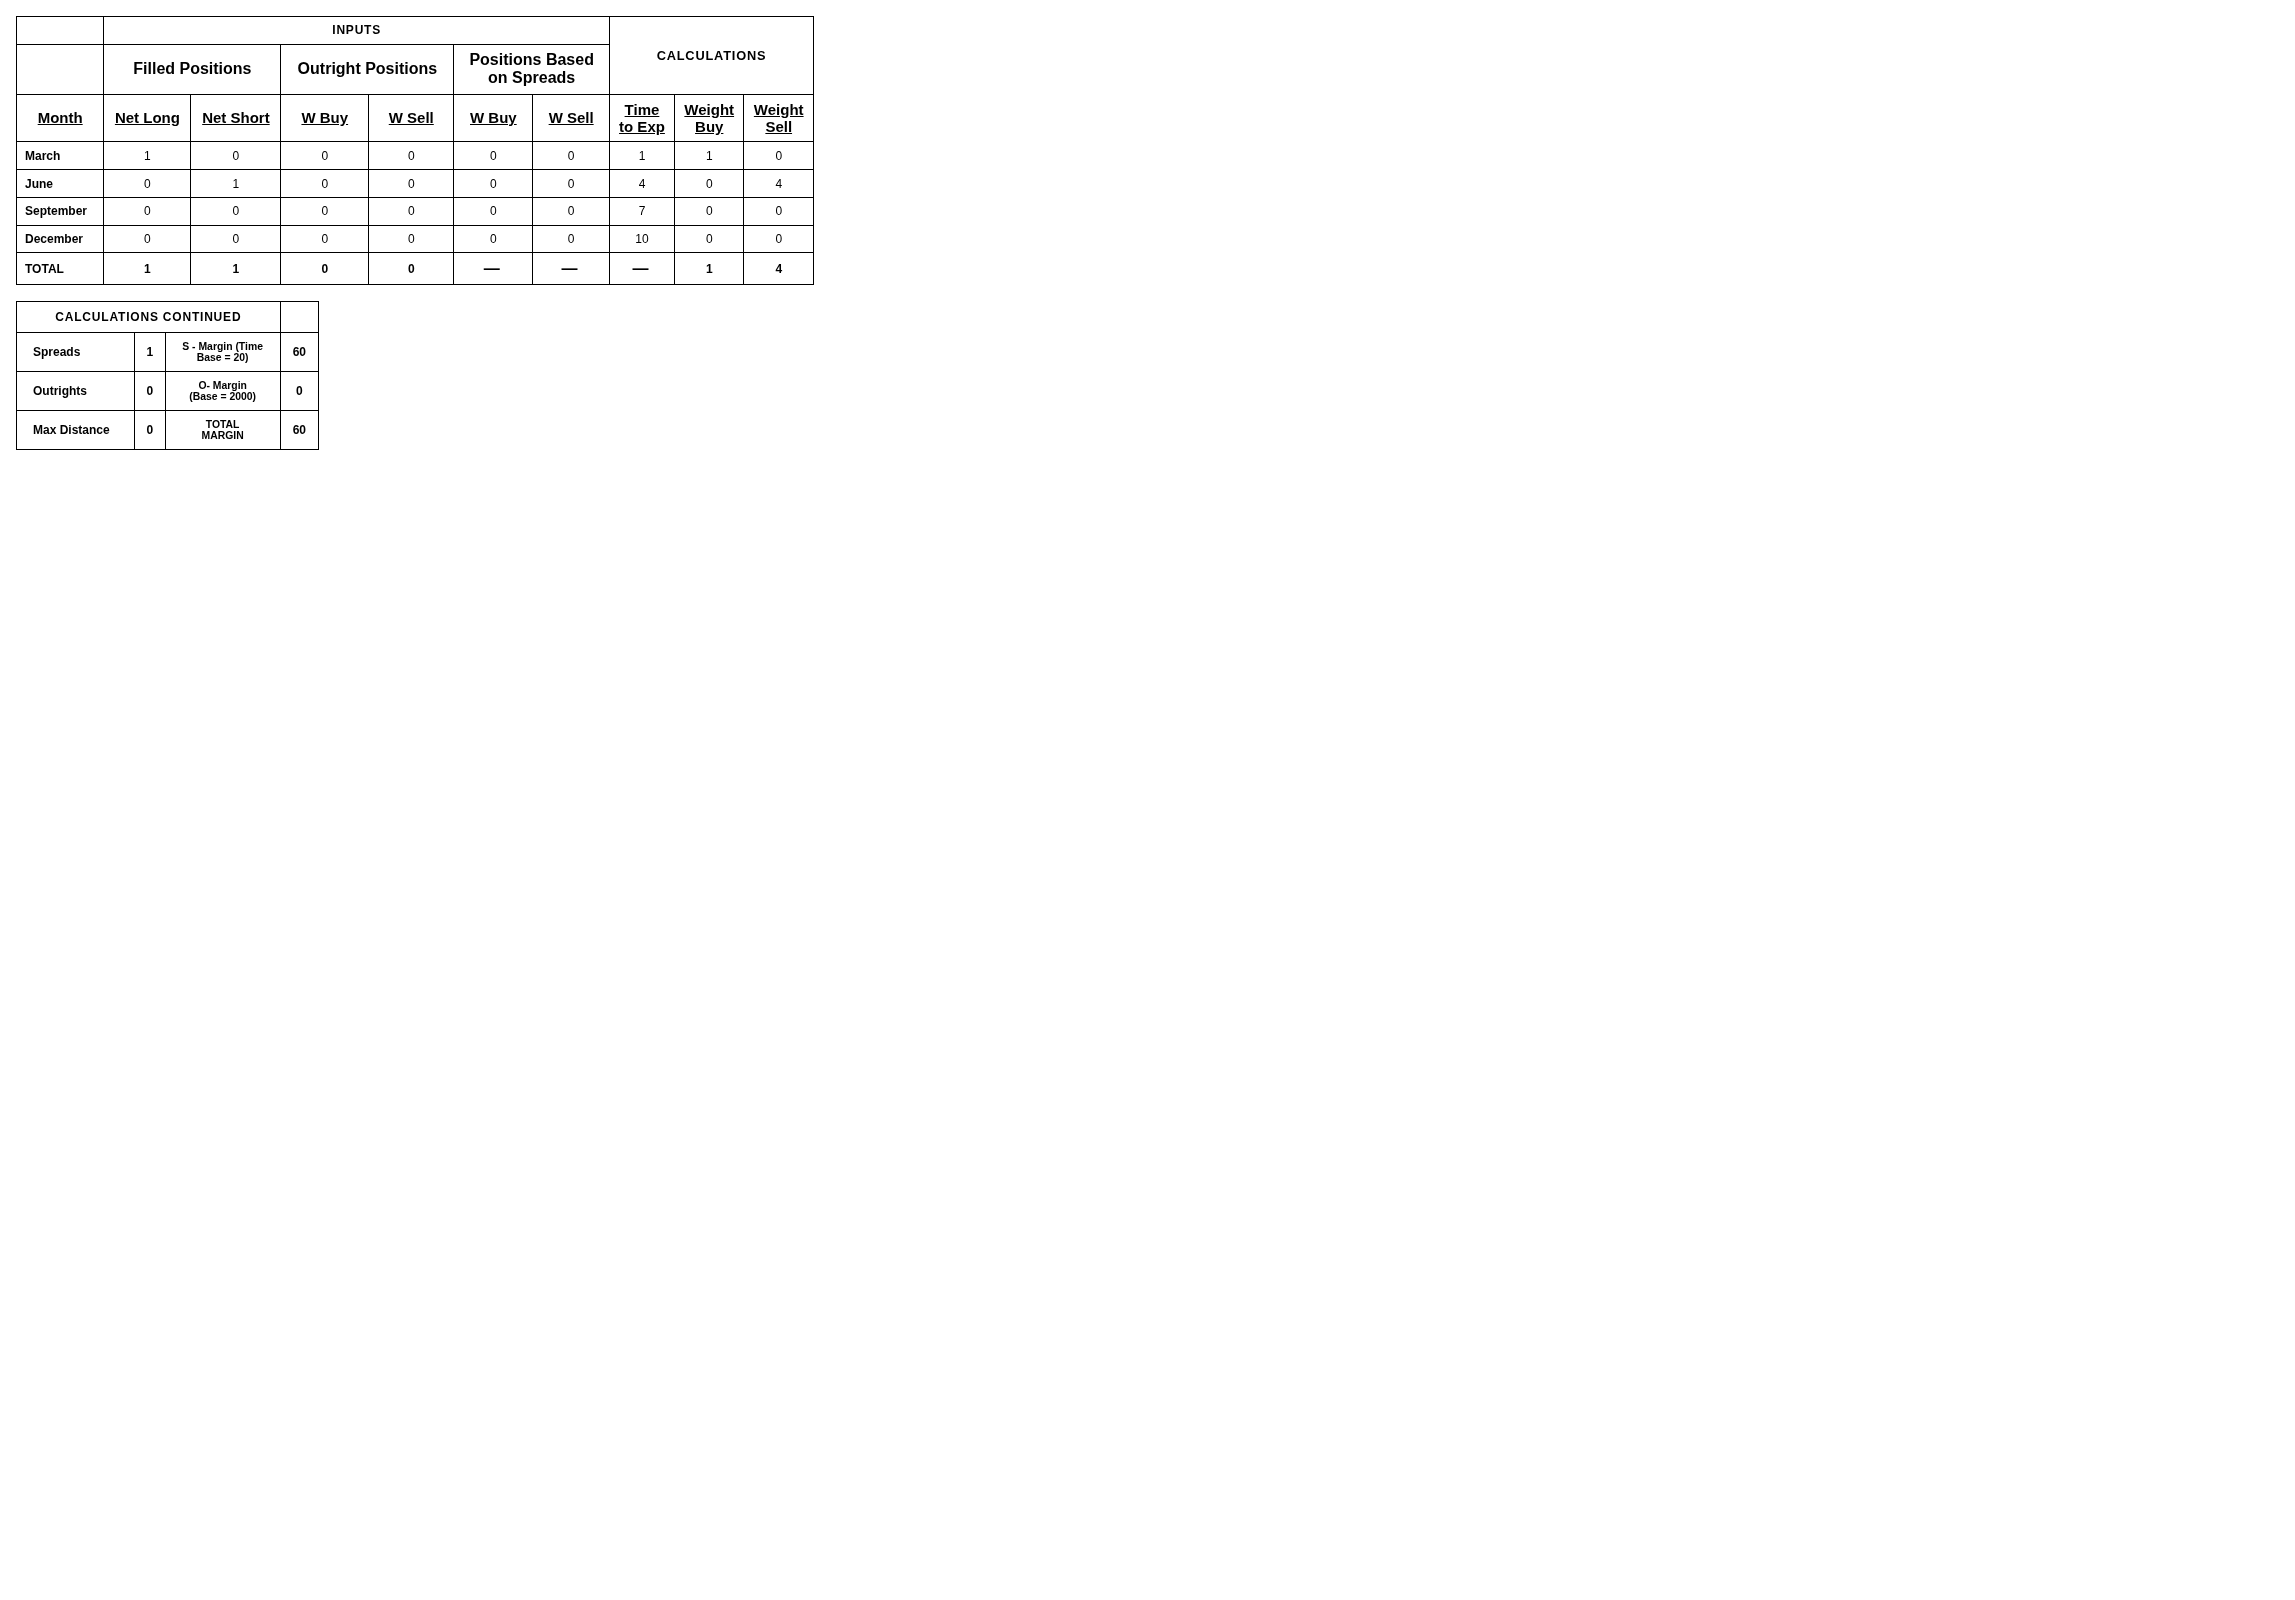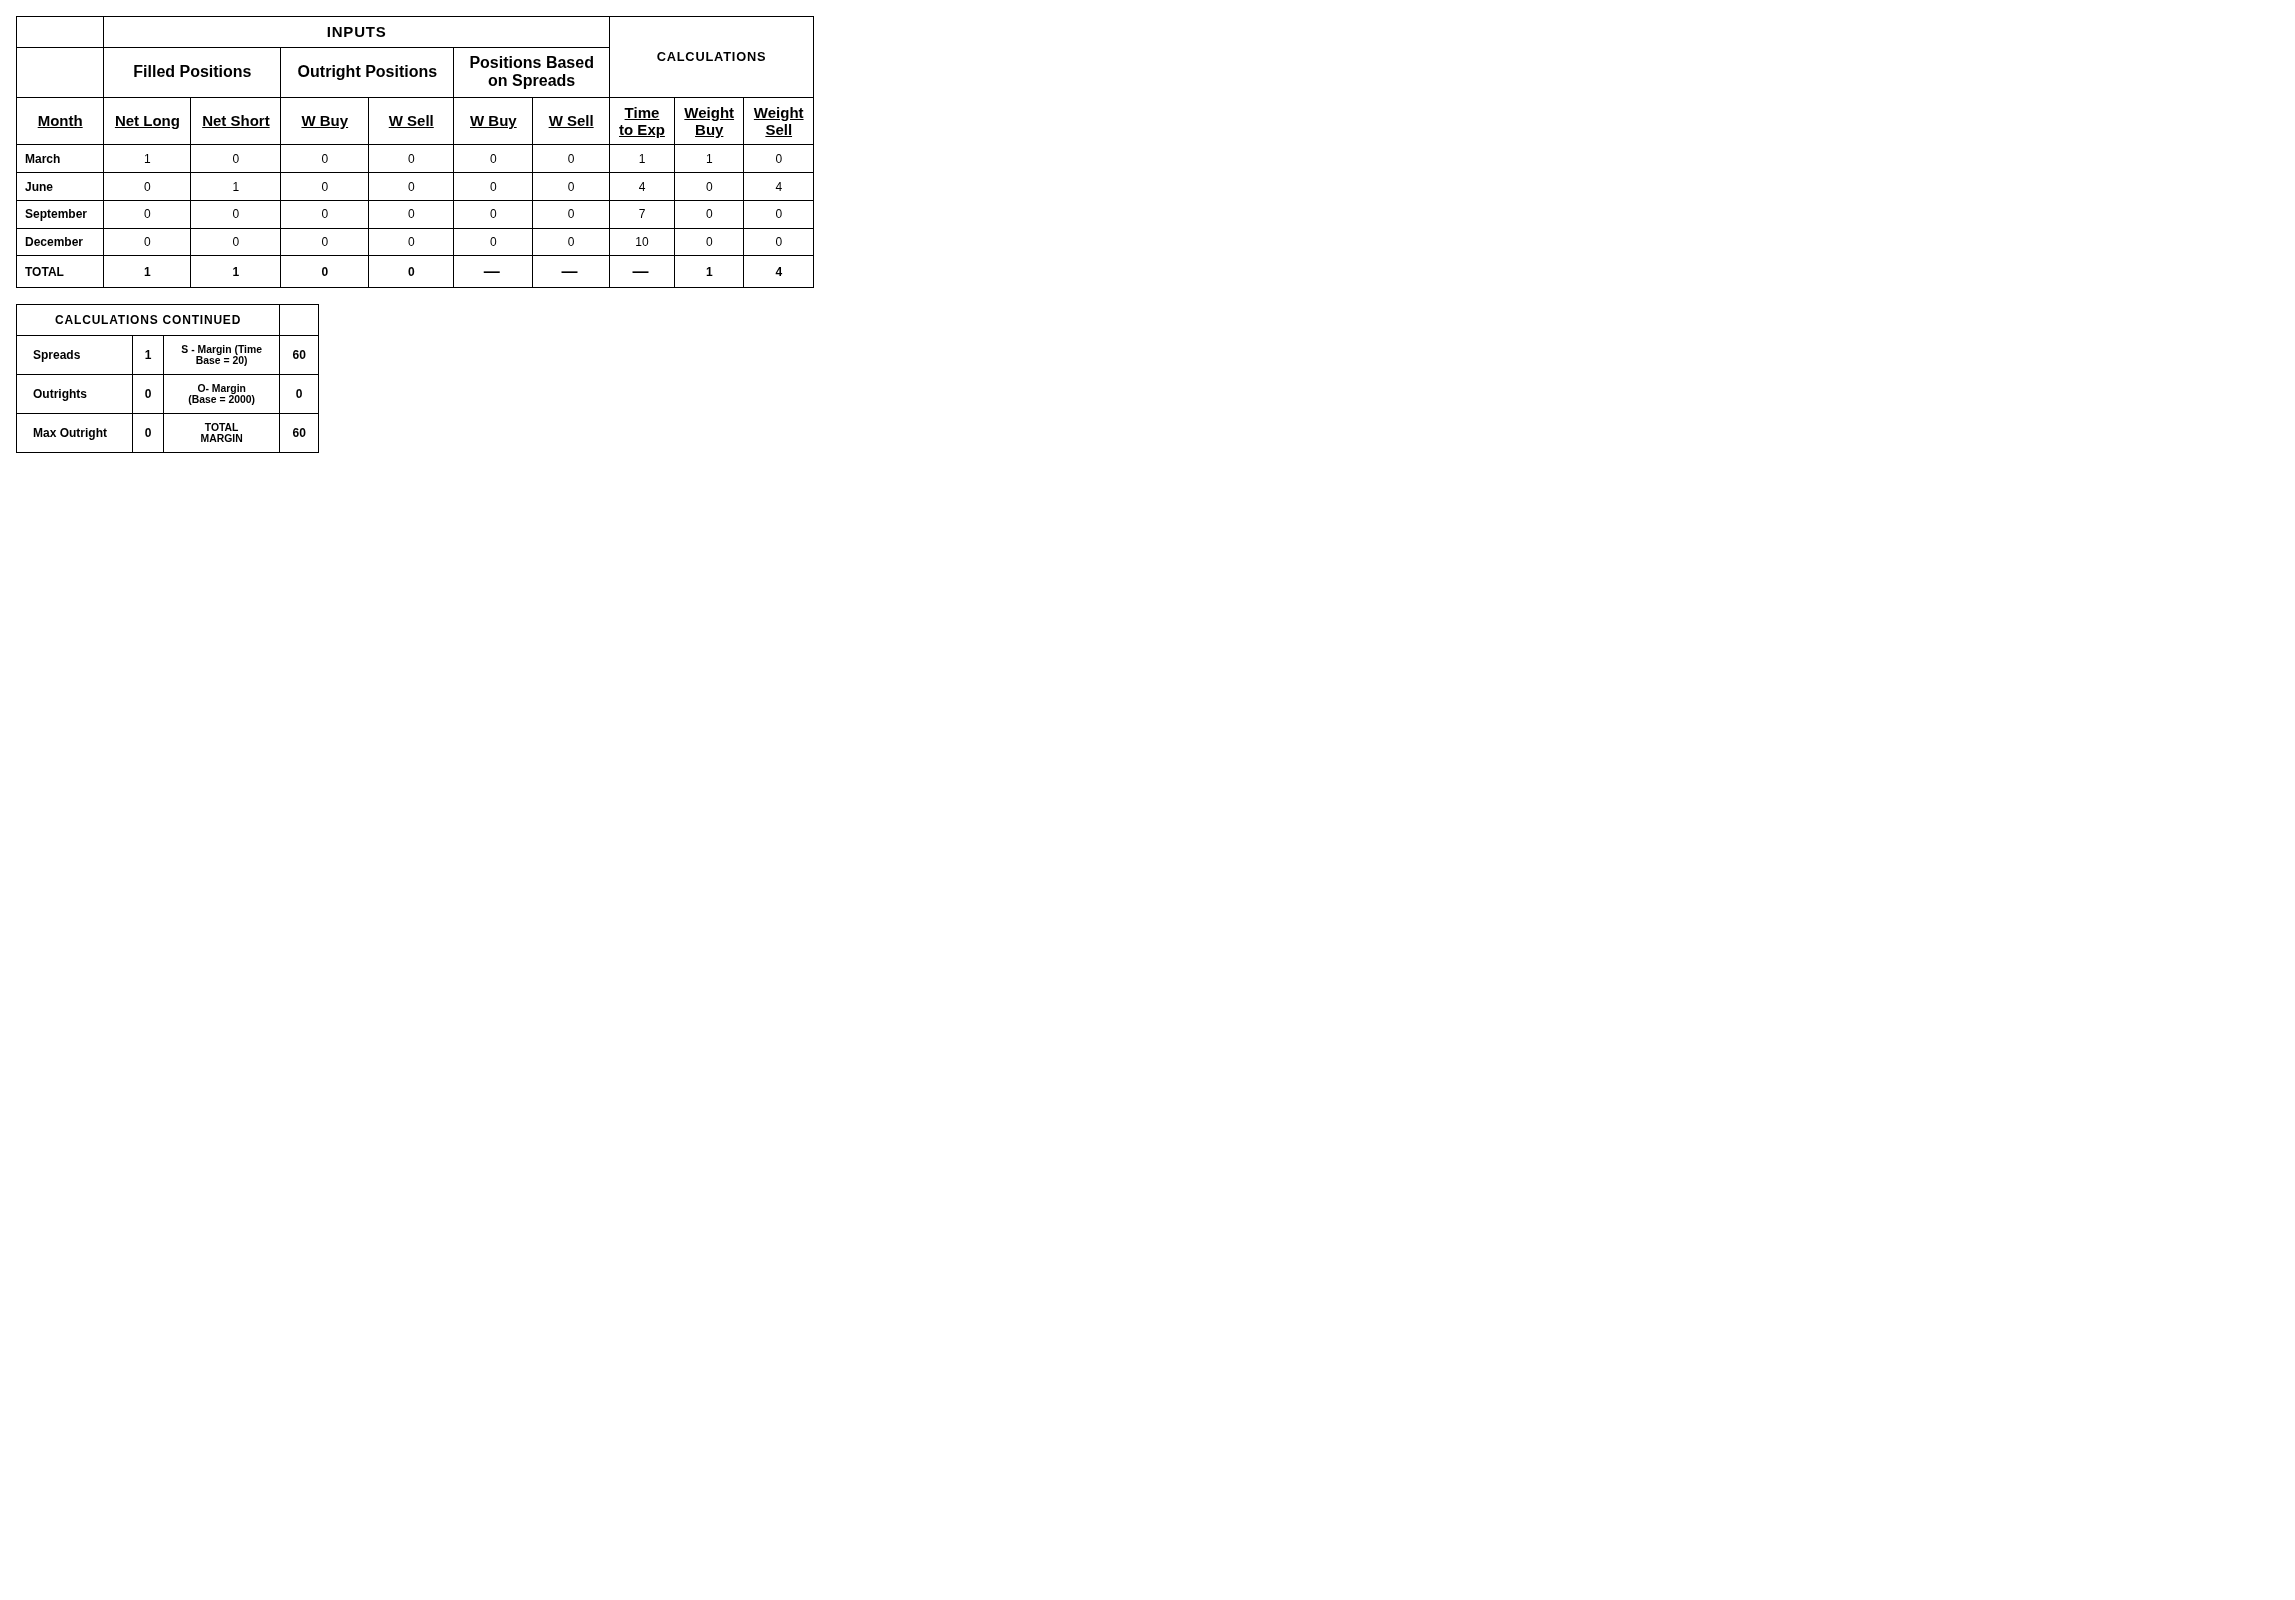--- a/index.html
+++ b/index.html
@@ -22,21 +22,21 @@
       border: 1.6px solid #000;
     }
     .main-table th, .main-table td {
       border: 1.2px solid #000;
       text-align: center;
       padding: 6.4px 4.8px;
       vertical-align: middle;
     }
     .main-table thead .inputs-header {
       font-weight: bold;
-      font-size: 15px;
+      font-size: 12px;
       letter-spacing: 0.8px;
     }
     .main-table thead .calc-header {
       font-weight: bold;
       font-size: 12.8px;
       letter-spacing: 0.8px;
     }
     .main-table thead .section-header {
       font-weight: bold;
       font-size: 16px;
@@ -247,21 +247,21 @@
       <td class="mid-label">S - Margin (Time<br>Base = 20)</td>
       <td><strong>60</strong></td>
     </tr>
           <tr>
       <td class="row-label"><strong>Outrights</strong></td>
       <td><strong>0</strong></td>
       <td class="mid-label">O- Margin<br>(Base = 2000)</td>
       <td><strong>0</strong></td>
     </tr>
           <tr>
-      <td class="row-label"><strong>Max Outright</strong></td>
+      <td class="row-label"><strong>Max Distance</strong></td>
       <td><strong>0</strong></td>
       <td class="mid-label">TOTAL<br>MARGIN</td>
       <td><strong>60</strong></td>
     </tr>
         </tbody>
     </table>
 
 
   </div>
 </div>

